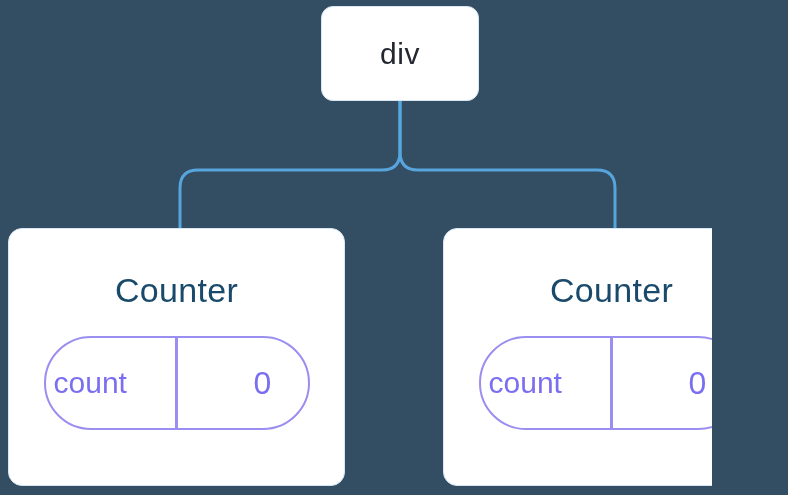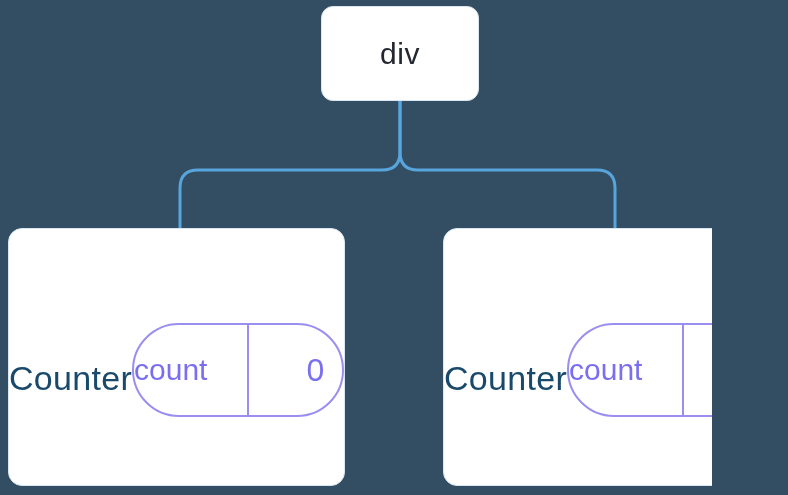--- a/index.html
+++ b/index.html
@@ -55,20 +55,21 @@
   }
   .card {
     position: absolute;
     top: 228px;
     width: 337px;
     height: 258px;
     background: var(--node-bg);
     border: 1px solid var(--node-border);
     border-radius: 14px;
     display: flex;
+    flex-direction: column;
     align-items: center;
   }
   .card-left  { left: 8px; }
   .card-right { left: 443px; }
   .card-title {
     margin-top: 42px;
     font-size: 34px;
     font-weight: 500;
     color: var(--title-text);
     letter-spacing: 0.3px;

